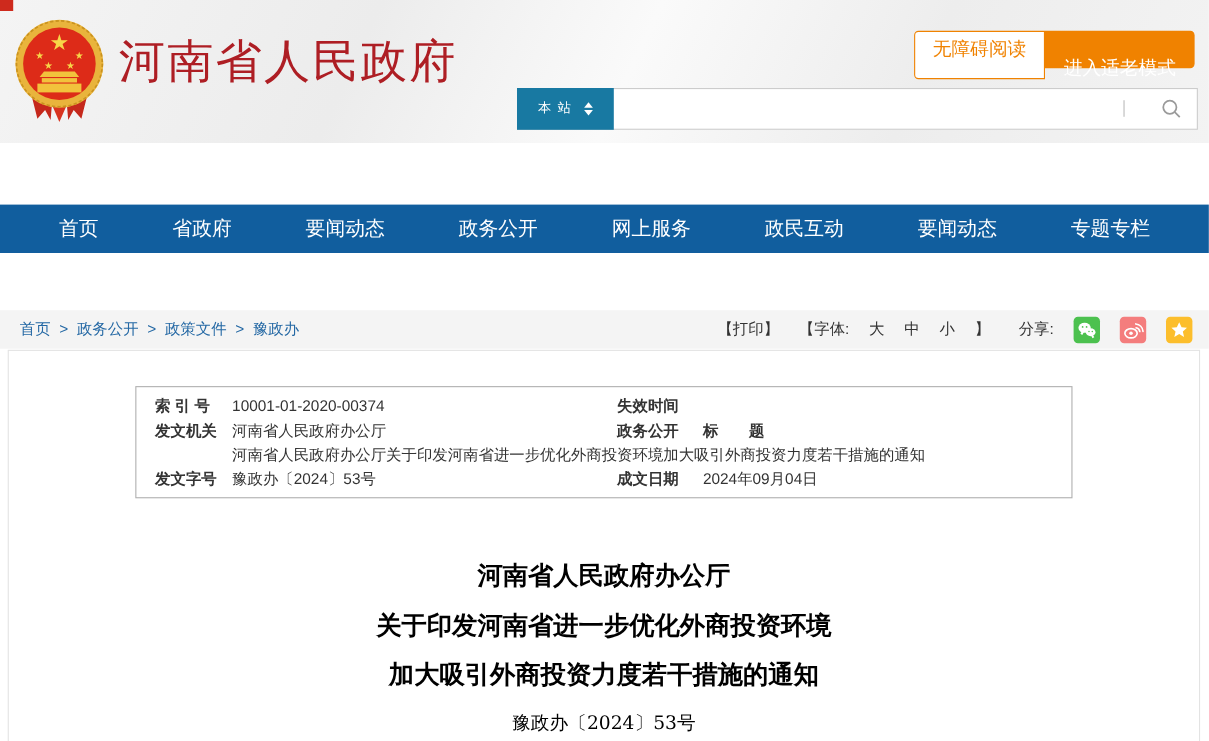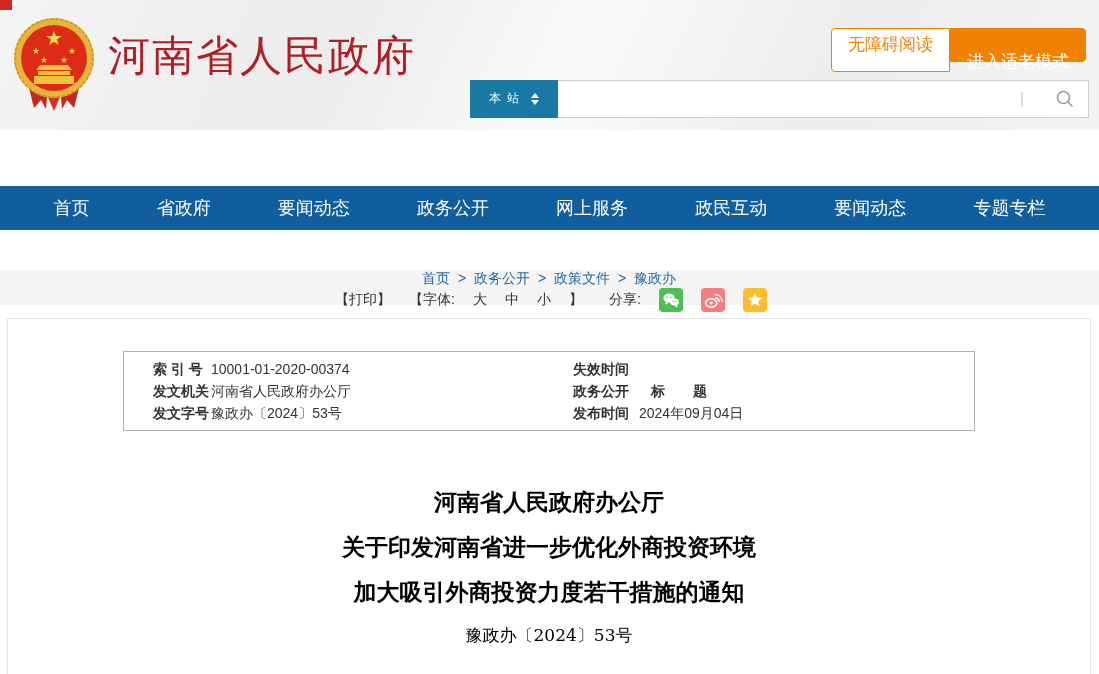--- a/index.html
+++ b/index.html
@@ -38,41 +38,41 @@
   .search-input { flex:1; height:34px; border:none; outline:none; font-size:15px; padding:0 10px; background:transparent; }
   .search-div { color:#ccc; font-size:16px; margin-right:18px; }
   .search-btn { width:46px; height:36px; display:flex; align-items:center; justify-content:center; cursor:pointer; }
 
   
   .nav { position:absolute; top:186px; left:0; width:1099px; height:44px; background:#115e9e;
          display:flex; align-items:center; justify-content:space-around; padding:0 20px; }
   .nav a { color:#fff; font-size:18px; text-decoration:none; cursor:pointer; }
 
   
-  .crumbbar { position:absolute; top:270px; left:0; width:1099px; height:35px; background:#f4f4f4;
-              display:flex; align-items:center; justify-content:space-between; padding:0 15px 0 18px;flex-direction:column; }
+  .crumbbar { position:absolute; top:282px; left:0; width:1099px; height:35px; background:#f4f4f4;
+              display:flex; align-items:center; justify-content:space-between; padding:0 15px 0 18px; }
   .crumbs { font-size:14px; color:#2468a4; }
   .crumbs span { margin-right:4px; cursor:pointer; }
   .crumbs .sep { cursor:default; }
   .tools { display:flex; align-items:center; font-size:14px; color:#333; gap:18px; }
   .tools .clickable { cursor:pointer; }
   .share-ico { width:24px; height:24px; border-radius:4px; display:inline-flex;
                align-items:center; justify-content:center; cursor:pointer; }
   .ico-wechat { background:#4cc14f; }
   .ico-weibo  { background:#f47d7d; }
   .ico-star   { background:#fcbe2c; color:#fff; font-size:15px; }
 
   
   .content { position:absolute; top:318px; left:7px; width:1084px; height:360px;
              background:#fff; border:1px solid #e3e3e3; }
   .meta-table { margin:32px 0 0 115px; width:852px; border:1px solid #b0b0b0;
                 display:grid; grid-template-columns:70px 350px 78px 1fr;
                 padding:6px 0 6px 17px; font-size:14px; color:#333; row-gap:0; }
   .meta-table .cell { height:22px; line-height:22px; white-space:nowrap; overflow:visible; }
-  .meta-table .lbl { font-weight:bold;margin-left:12px; }
+  .meta-table .lbl { font-weight:bold; }
   .meta-table .span3 { grid-column:2 / 5; }
 
   .art-title { margin-top:48px; text-align:center; font-family:"DejaVu Serif","Liberation Serif",serif;
                font-weight:bold; font-size:23px; color:#000; line-height:45px; }
   .art-no { margin-top:10px; text-align:center; font-family:"DejaVu Serif","Liberation Serif",serif;
             font-size:17px; color:#000; }
 </style>
 </head>
 <body>
 
@@ -189,24 +189,25 @@
       <div class="cell lbl">索 引 号</div>
       <div class="cell">10001-01-2020-00374</div>
       <div class="cell lbl">失效时间</div>
       <div class="cell"></div>
 
       <div class="cell lbl">发文机关</div>
       <div class="cell">河南省人民政府办公厅</div>
       <div class="cell lbl">政务公开</div>
 
       <div class="cell lbl">标　　题</div>
+      <div class="cell span3">河南省人民政府办公厅关于印发河南省进一步优化外商投资环境加大吸引外商投资力度若干措施的通知</div>
 
       <div class="cell lbl">发文字号</div>
       <div class="cell">豫政办〔2024〕53号</div>
-      <div class="cell lbl">发布时间</div>
+      <div class="cell lbl">成文日期</div>
       <div class="cell">2024年09月04日</div>
     </div>
 
     <div class="art-title">
       <div>河南省人民政府办公厅</div>
       <div>关于印发河南省进一步优化外商投资环境</div>
       <div>加大吸引外商投资力度若干措施的通知</div>
     </div>
 
     <div class="art-no">豫政办〔2024〕53号</div>

